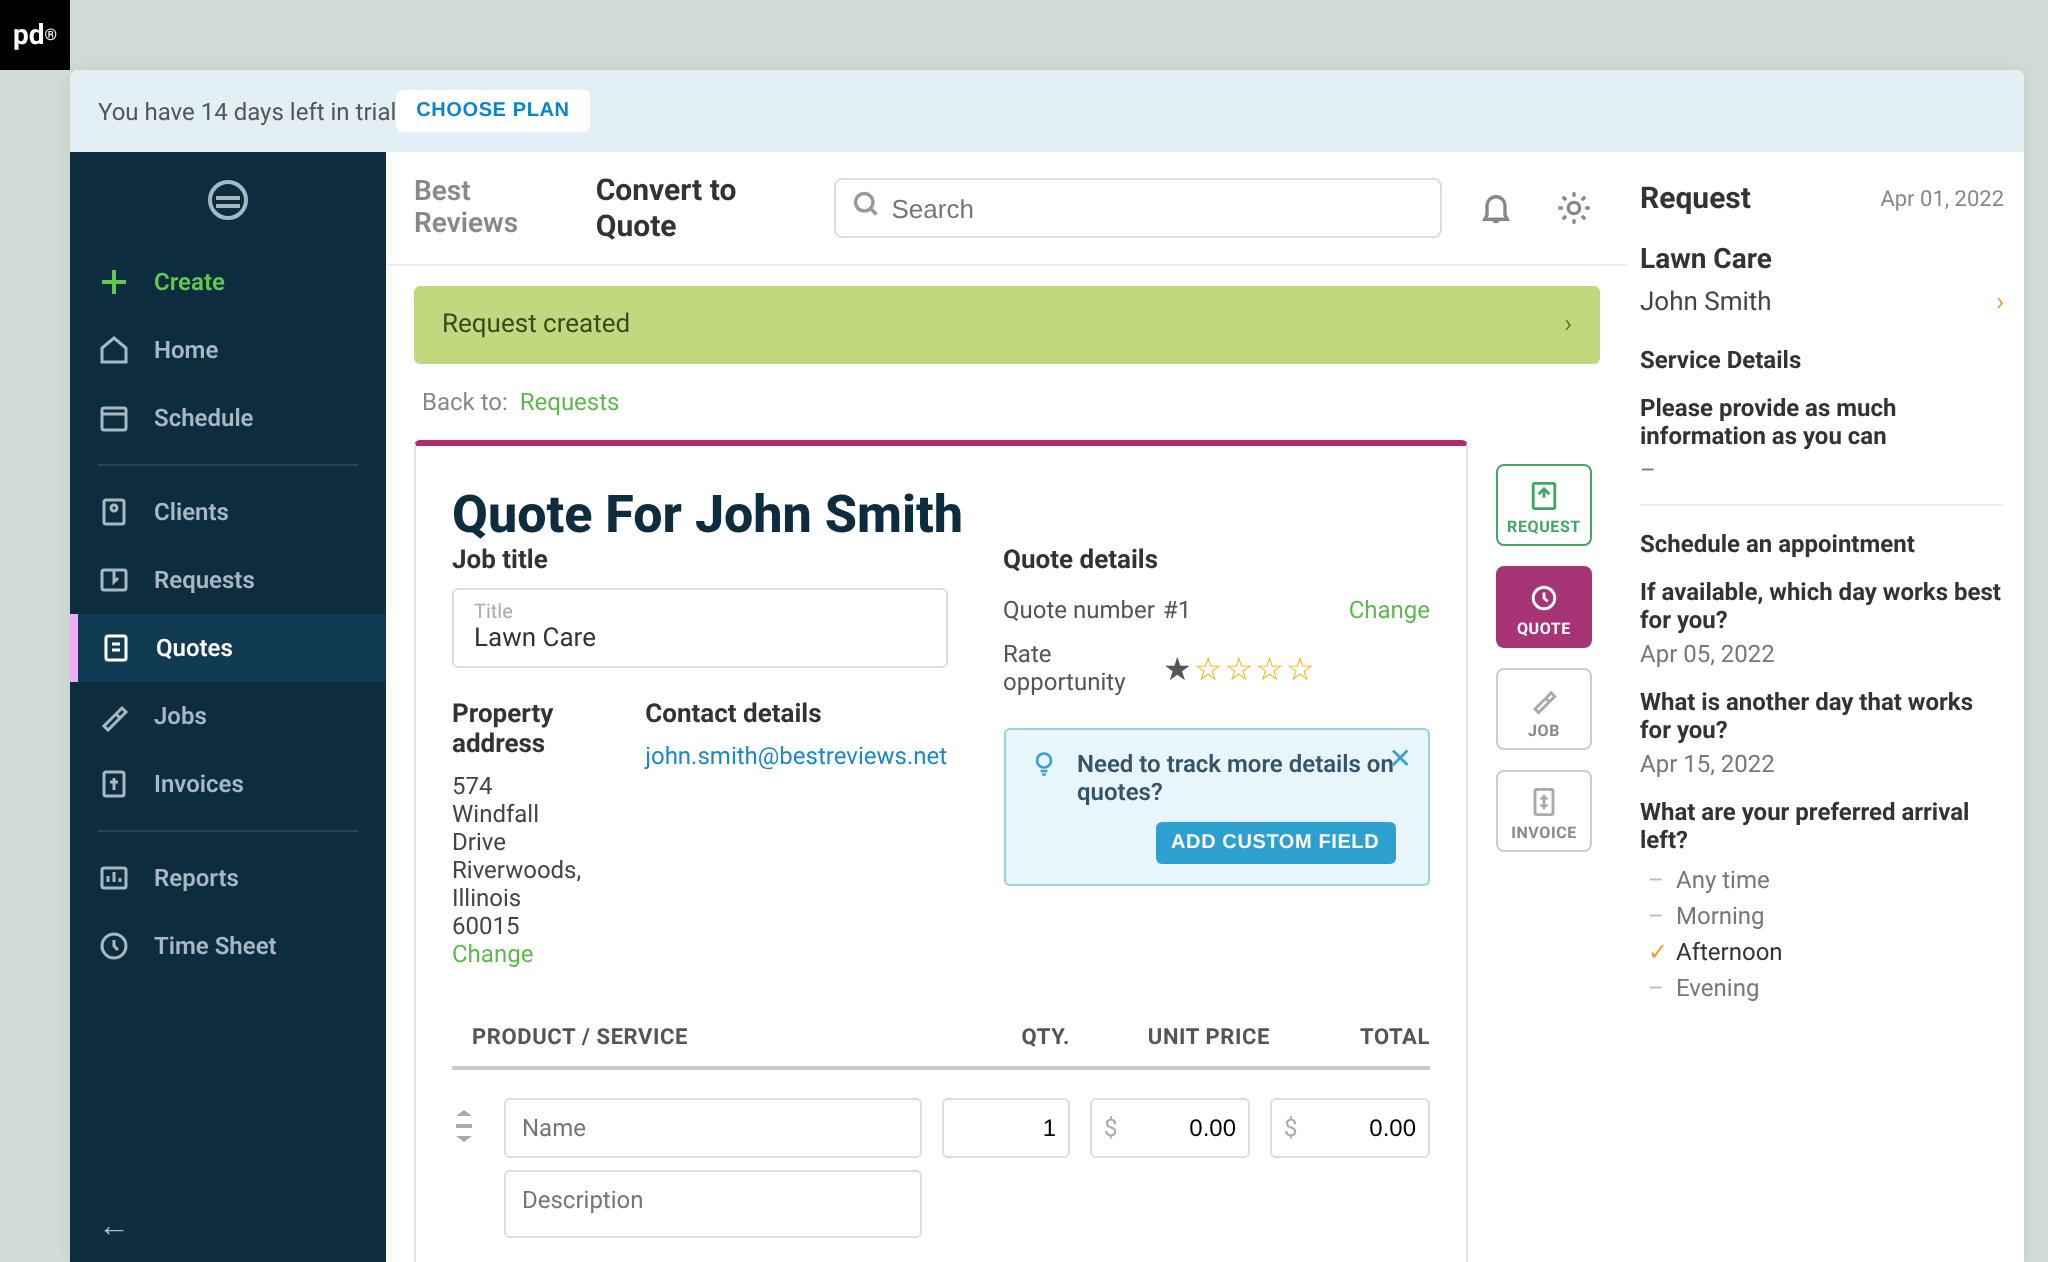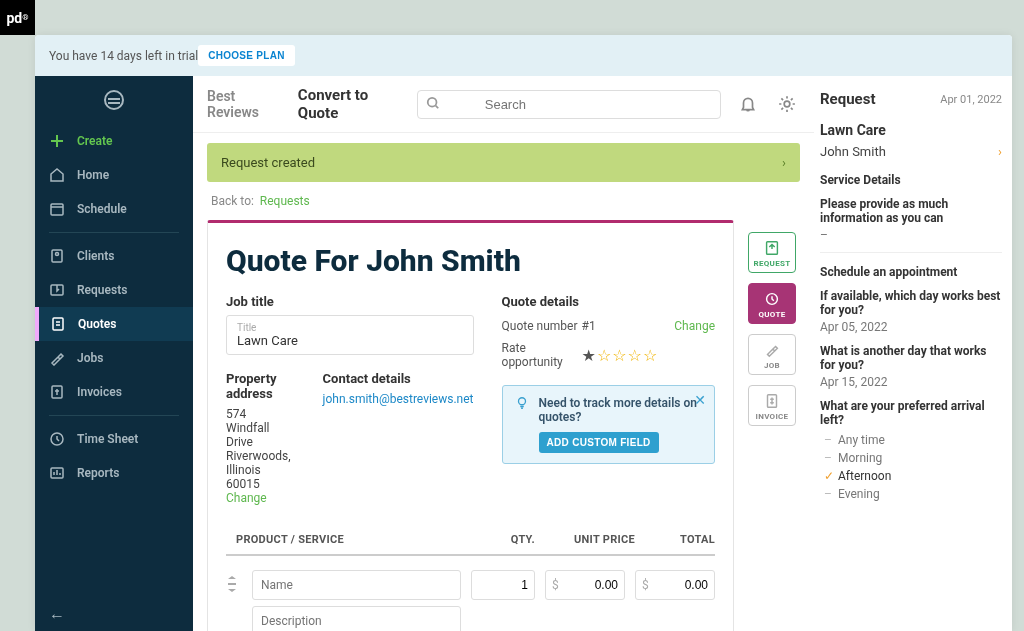--- a/index.html
+++ b/index.html
@@ -17,51 +17,51 @@
 .side-item.create { color: #64c74f; }
 .side-item.active { background: #103b52; border-left: 4px solid #f0abfc; padding-left: 11px; }
 .side-icon { width: 16px; height: 16px; display: inline-flex; align-items: center; justify-content: center; }
 .side-divider { height: 1px; background: #234655; margin: 6px 14px; }
 .side-back { position: absolute; bottom: 8px; left: 14px; color: #a8b8c0; font-size: 16px; cursor: pointer; }
 .main { flex: 1; display: flex; overflow: hidden; }
 .content { flex: 1; overflow-y: auto; background: #fff; }
 .topbar { display: flex; align-items: center; padding: 10px 14px; border-bottom: 1px solid #eee; gap: 14px; }
 .topbar .brand { color: #888; font-weight: 600; font-size: 14px; }
 .topbar .page-title { color: #333; font-weight: 700; font-size: 15px; }
-.search-box { margin-left: auto; display: flex; align-items: center; border: 1px solid #ddd; border-radius: 4px; padding: 5px 8px; width: 330px; color: #999; gap: 39px; }
+.search-box { margin-left: auto; display: flex; align-items: center; border: 1px solid #ddd; border-radius: 4px; padding: 5px 8px; width: 330px; color: #999; }
 .search-box input { border: none; outline: none; flex: 1; font-size: 13px; margin-left: 6px; }
 .topbar .icon-btn { width: 28px; height: 28px; display: inline-flex; align-items: center; justify-content: center; color: #888; cursor: pointer; }
 .inner { padding: 10px 14px 0; }
 .alert-success { background: #c0d97e; color: #3a4a1e; padding: 12px 14px; border-radius: 3px; display: flex; justify-content: space-between; align-items: center; font-size: 13px; margin-bottom: 12px; }
 .alert-success .chev { color: #5b8029; }
 .back-link { font-size: 12px; color: #888; margin: 4px 0 12px 4px; }
 .back-link a { color: #5fb84f; text-decoration: none; }
 .quote-card { border: 1px solid #e4e4e4; border-radius: 3px; border-top: 3px solid #b12b6e; padding: 20px 18px; }
-.quote-card h1 { font-size: 30px; font-weight: 800; color: #0d2c3e; margin-bottom: 16px; }
+.quote-card h1 { font-size: 26px; font-weight: 800; color: #0d2c3e; }
 .qc-row { display: flex; gap: 28px; }
 .qc-left { flex: 1.1; }
 .qc-right { flex: 1; }
 .section-label { font-weight: 700; font-size: 13px; color: #333; margin-bottom: 6px; }
 .title-box { border: 1px solid #ddd; border-radius: 3px; padding: 6px 10px; margin-bottom: 16px; }
 .title-box .small { font-size: 10px; color: #aaa; }
 .title-box .val { font-size: 13px; color: #333; }
 .prop-contact { display: flex; gap: 32px; }
 .prop-contact > div { flex: 1; font-size: 12px; color: #444; }
 .link-green { color: #5fb84f; cursor: pointer; }
 .link-blue { color: #1c88c7; cursor: pointer; }
 .details-table .row { display: flex; align-items: center; padding: 4px 0; font-size: 12px; }
 .details-table .row .k { width: 80px; color: #555; }
 .details-table .row .v { flex: 1; color: #555; }
 .stars { color: #f0b400; font-size: 16px; letter-spacing: 1px; }
 .star-empty { color: #f0b400; }
 .callout { border: 1px solid #9bcfe6; background: #e8f5fb; border-radius: 3px; padding: 10px 12px; margin-top: 12px; position: relative; display: flex; gap: 10px; }
 .callout .bulb { color: #3aa0cf; }
 .callout .close { position: absolute; top: 6px; right: 8px; color: #3aa0cf; cursor: pointer; font-size: 14px; }
 .callout .msg { font-size: 12px; color: #35536a; font-weight: 600; }
-.btn-custom { background: #2ea0cf; color: #fff; border: none; font-size: 10px; font-weight: 700; padding: 5px 8px; border-radius: 3px; margin-top: 8px; cursor: pointer; letter-spacing: 0.3px; }
+.btn-custom { background: #2ea0cf; color: #fff; border: none; font-size: 10px; font-weight: 700; padding: 5px 8px; border-radius: 3px; margin-top: 8px; cursor: pointer; letter-spacing: 0.3px; margin-left: 39px; }
 .line-items { margin-top: 28px; }
 .li-header { display: flex; font-size: 11px; font-weight: 700; color: #555; border-bottom: 2px solid #ccc; padding-bottom: 8px; letter-spacing: 0.3px; }
 .col-prod { flex: 2.2; }
 .col-qty { width: 70px; text-align: right; }
 .col-unit { width: 100px; text-align: right; }
 .col-total { width: 80px; text-align: right; }
 .li-row { display: flex; gap: 10px; padding: 14px 0; align-items: flex-start; }
 .drag-handle { color: #aaa; width: 16px; padding-top: 6px; }
 .prod-inputs { flex: 2.2; display: flex; flex-direction: column; gap: 6px; }
 .prod-inputs input, .prod-inputs textarea { border: 1px solid #ddd; border-radius: 3px; padding: 7px 8px; font-size: 12px; font-family: inherit; color: #333; }
@@ -181,34 +181,34 @@
               <rect x="3" y="2" width="10" height="12" rx="1"></rect>
               <path d="M8 5v6M6 7h4"></path>
             </svg>
           </span>
         <span>Invoices</span>
       </div>
       <div class="side-divider"></div>
       <div class="side-item">
         <span class="side-icon">
             <svg viewBox="0 0 16 16" fill="none" stroke="#a8b8c0" stroke-width="1.5">
+              <rect x="2" y="3" width="12" height="10" rx="1"></rect>
+              <path d="M5 10V7M8 10V5M11 10V8"></path>
+            </svg>
+          </span>
+        <span>Reports</span>
+      </div>
+      <div class="side-item">
+        <span class="side-icon">
+            <svg viewBox="0 0 16 16" fill="none" stroke="#a8b8c0" stroke-width="1.5">
               <circle cx="8" cy="8" r="6"></circle>
               <path d="M8 5v3l2 2"></path>
             </svg>
           </span>
         <span>Time Sheet</span>
-      </div>
-      <div class="side-item">
-        <span class="side-icon">
-            <svg viewBox="0 0 16 16" fill="none" stroke="#a8b8c0" stroke-width="1.5">
-              <rect x="2" y="3" width="12" height="10" rx="1"></rect>
-              <path d="M5 10V7M8 10V5M11 10V8"></path>
-            </svg>
-          </span>
-        <span>Reports</span>
       </div>
       <div class="side-back">←</div>
     </nav>
 
     <div class="main">
       <div class="content">
         <div class="topbar">
           <span class="brand">Best Reviews</span>
           <span class="page-title">Convert to Quote</span>
           <div class="search-box">

